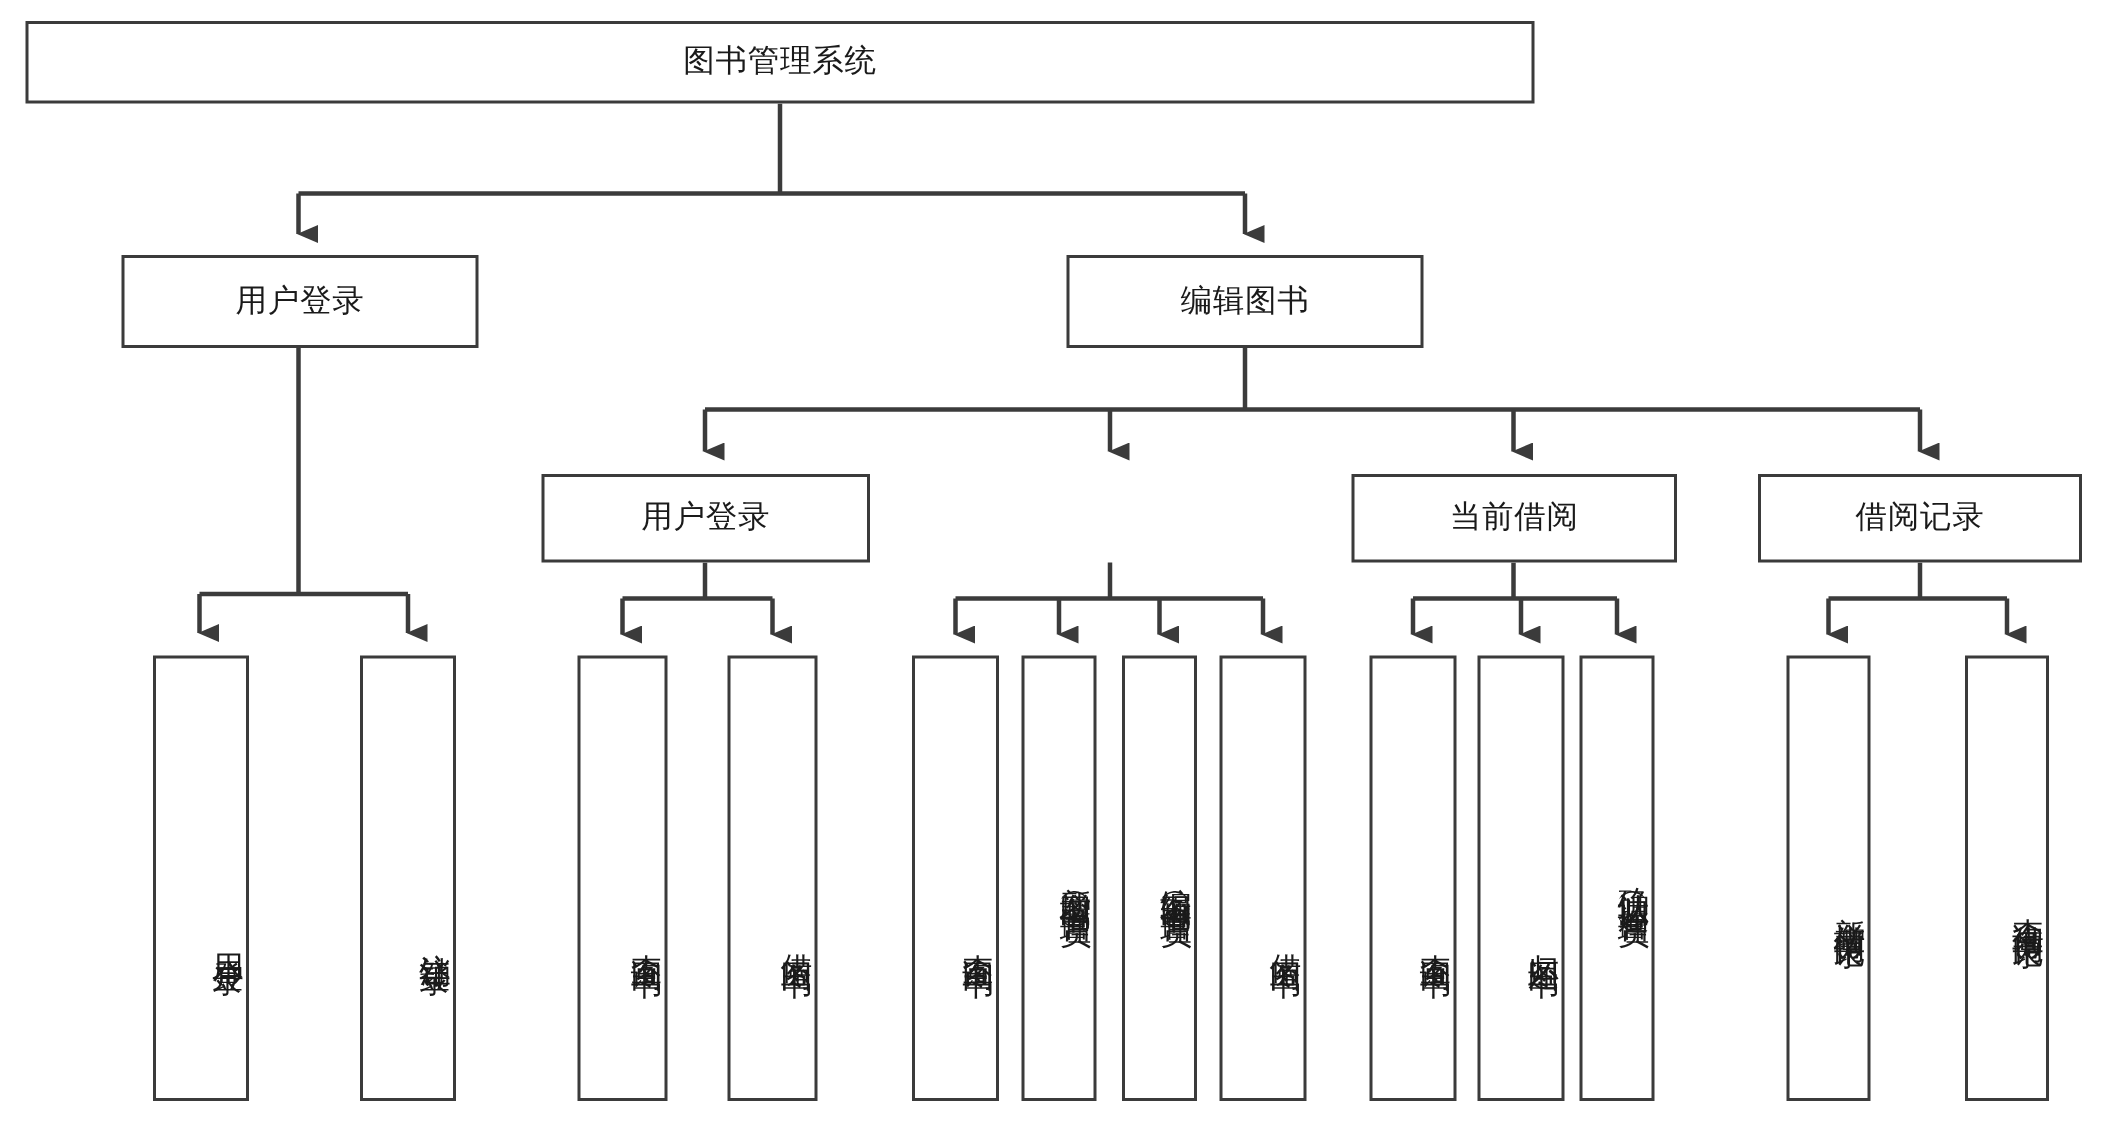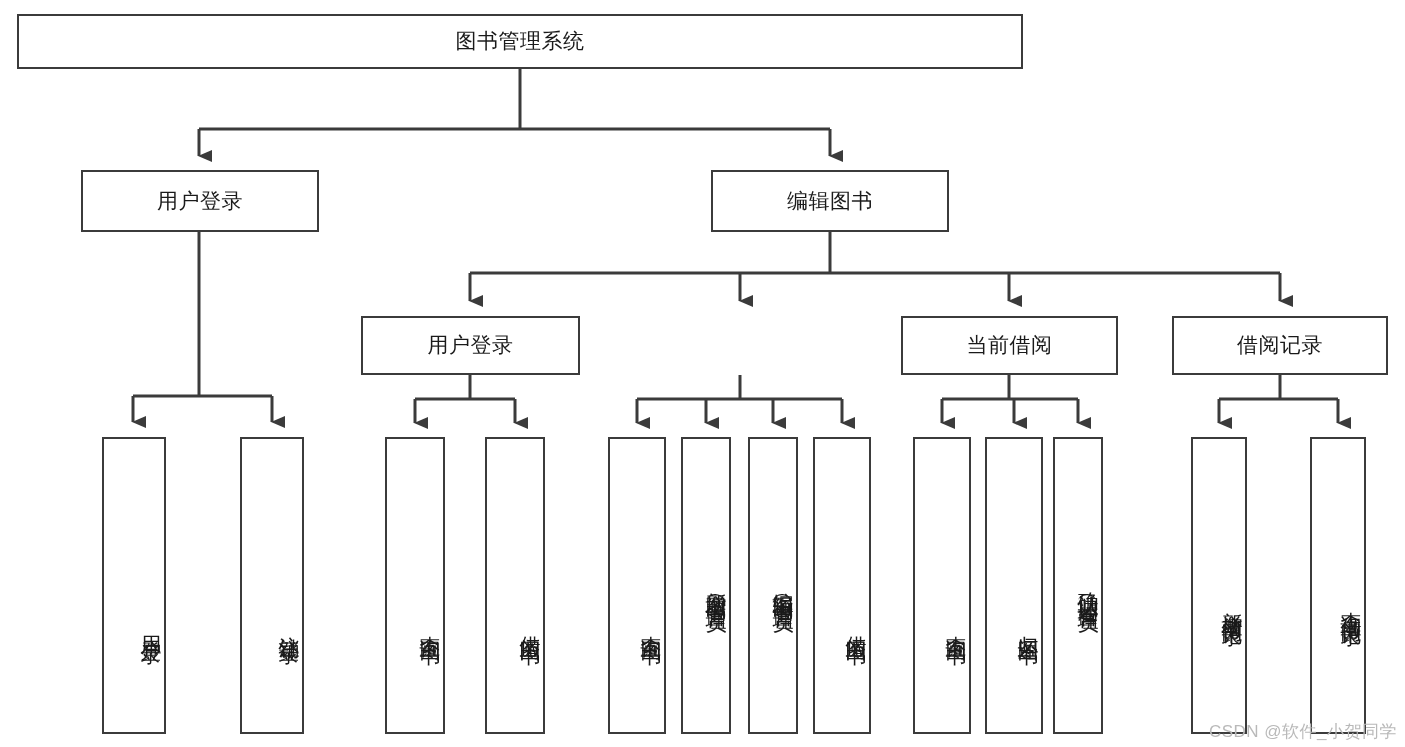--- a/index.html
+++ b/index.html
@@ -181,15 +181,14 @@
     <span class="node-label">确认归还（管理员）</span>
   </div>
 
   <div class="node vert" style="left:1191px; top:437px; width:56px; height:297px; padding-top:36px;">
     <span class="node-label">新增借阅记录</span>
   </div>
   <div class="node vert" style="left:1310px; top:437px; width:56px; height:297px; padding-top:36px;">
     <span class="node-label">查询借阅记录</span>
   </div>
 
-  <div id="watermark">CSDN @软件_小贺同学</div>
 
 </div>
 
 </body></html>

